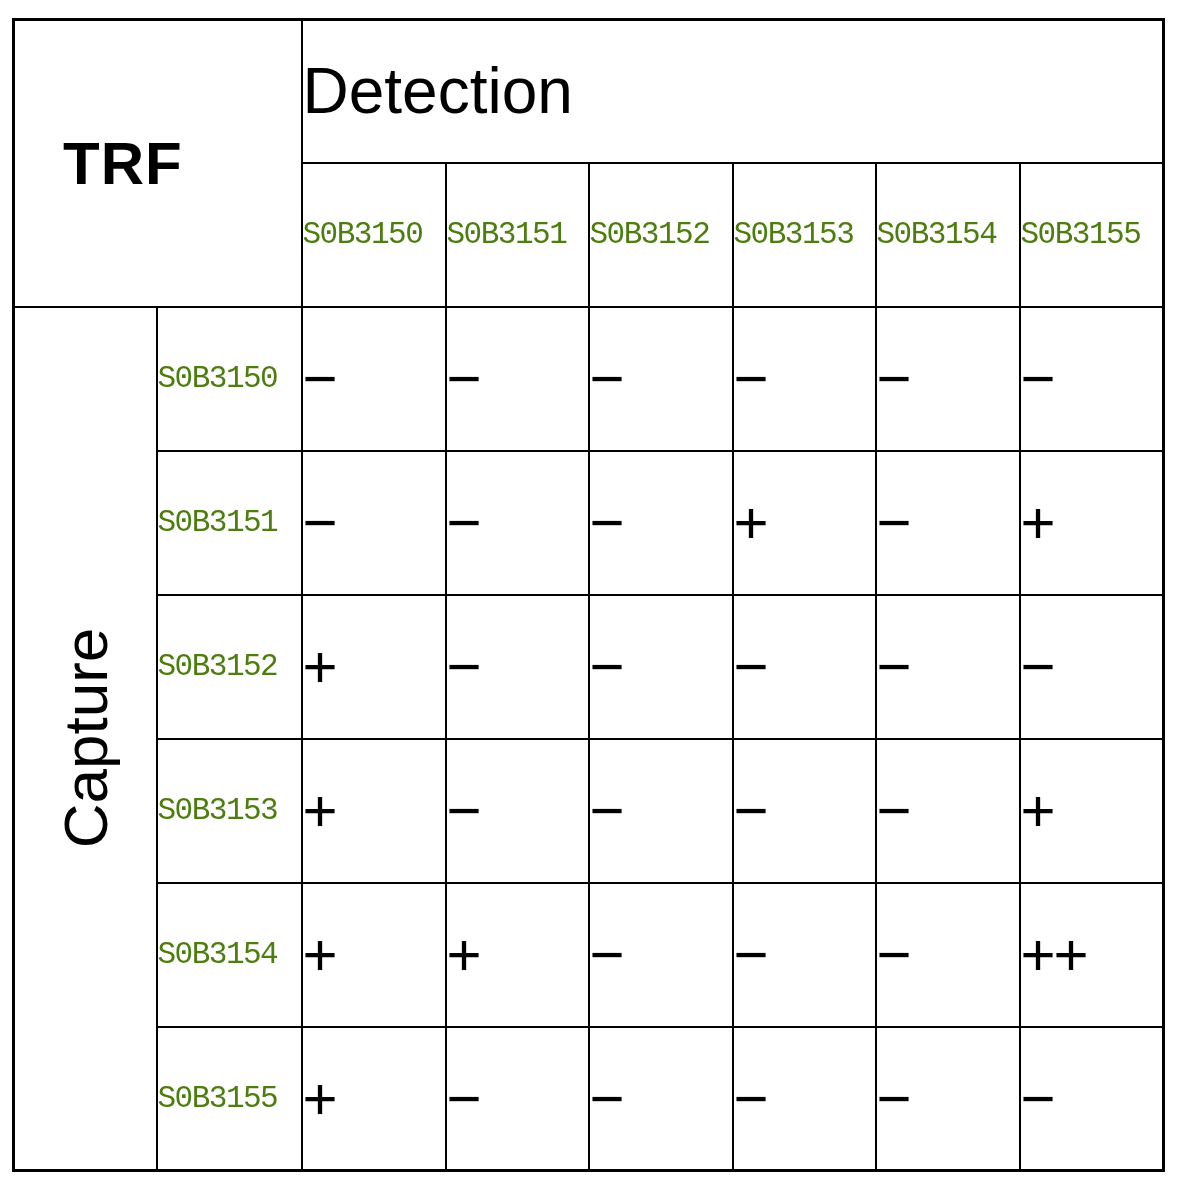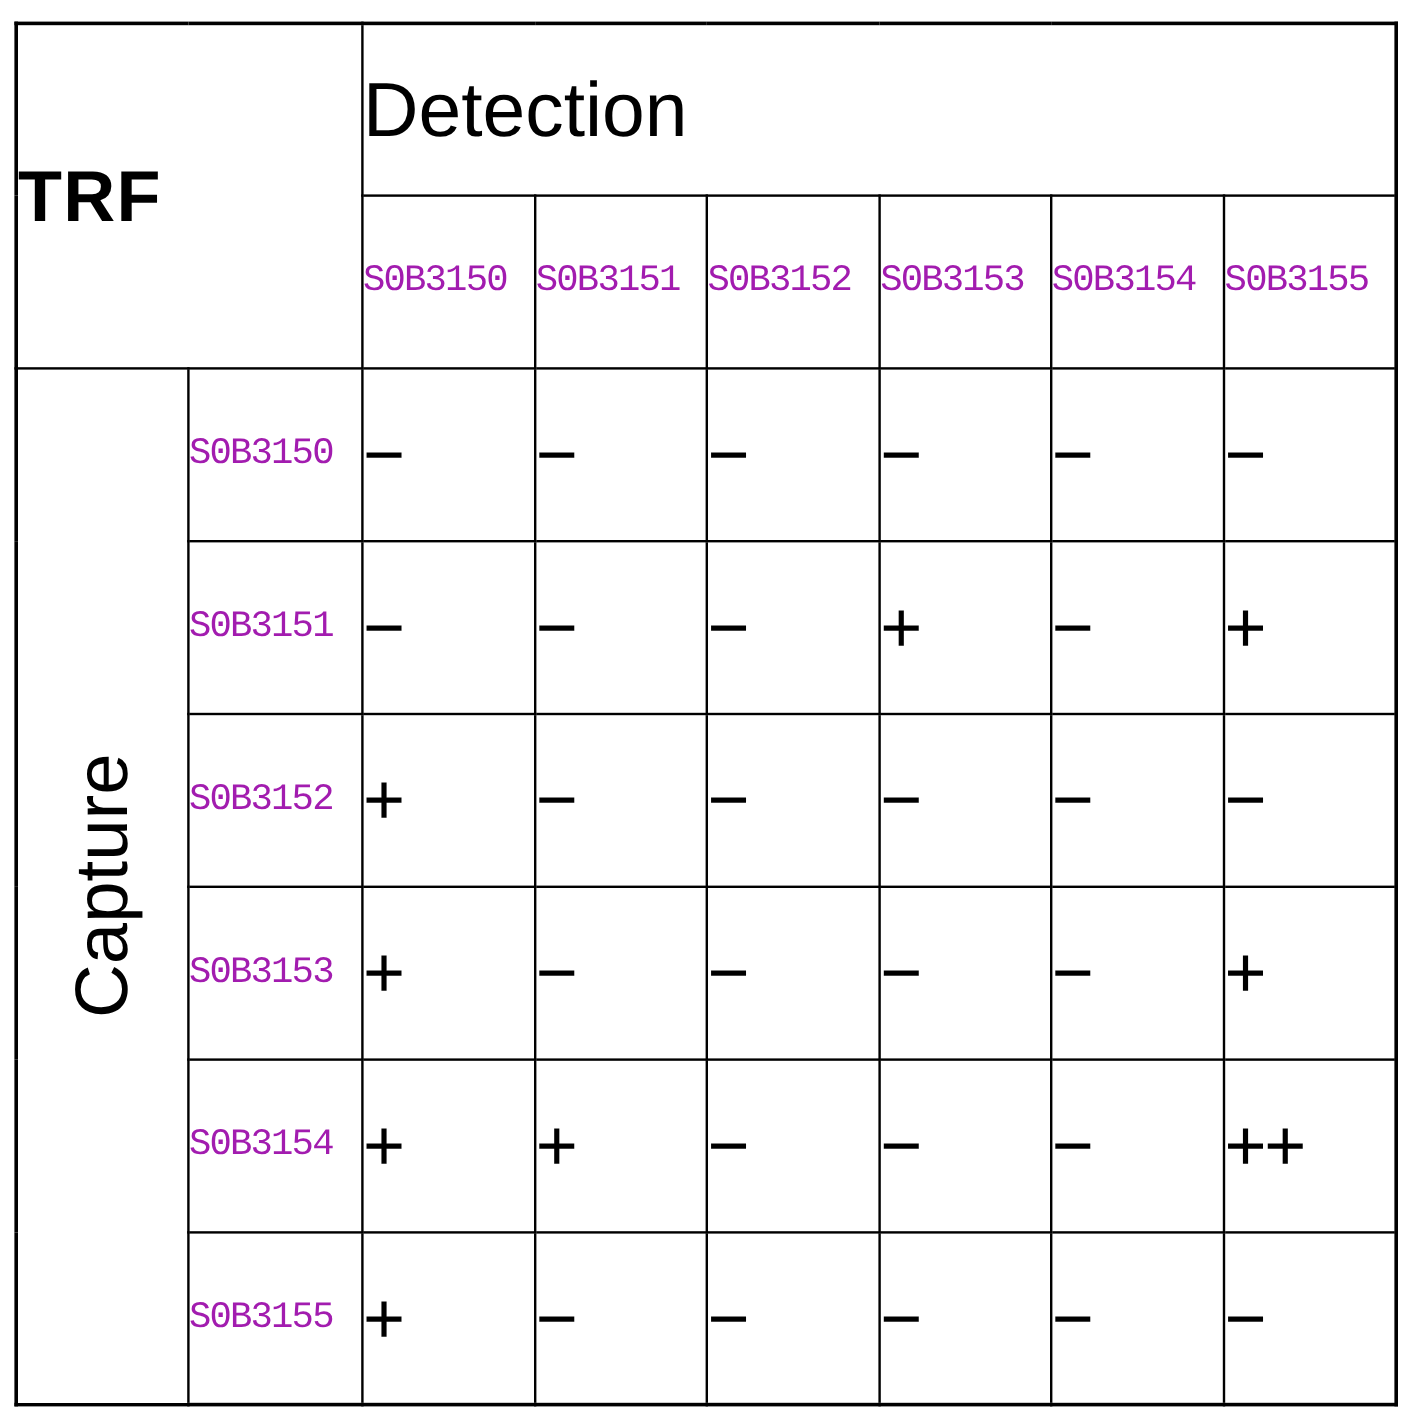--- a/index.html
+++ b/index.html
@@ -28,37 +28,37 @@
     text-align: left;
     vertical-align: middle;
     padding: 0;
     background: #ffffff;
     overflow: hidden;
   }
   tr.r-top   { height: 143px; }
   tr.r-codes { height: 144px; }
   tr.r-data  { height: 144px; }
 
-  td.corner-cell .group-title { font-weight: bold; font-size: 60px; letter-spacing: 1px; }
+  td.corner-cell .group-title { font-weight: bold; font-size: 60px; letter-spacing: 1px; margin-left: 48px; }
   td.det-cell .group-title    { font-weight: normal; font-size: 64px; }
 
   td.capture-cell { position: relative; }
   .vlabel {
     position: absolute;
     left: 50%; top: 50%;
     transform: translate(-50%, -50%) rotate(-90deg);
     white-space: nowrap;
     font-size: 62px;
     font-weight: normal;
   }
   td.code-cell {
     font-family: "Liberation Mono", monospace;
     font-size: 31px;
     letter-spacing: -1.5px;
-    color: #a21caf;
+    color: #4d7c0f;
   }
   td.val-cell {
     font-size: 60px;
     font-weight: normal;
     letter-spacing: -2px;
   }
 </style>
 </head>
 <body>
 

